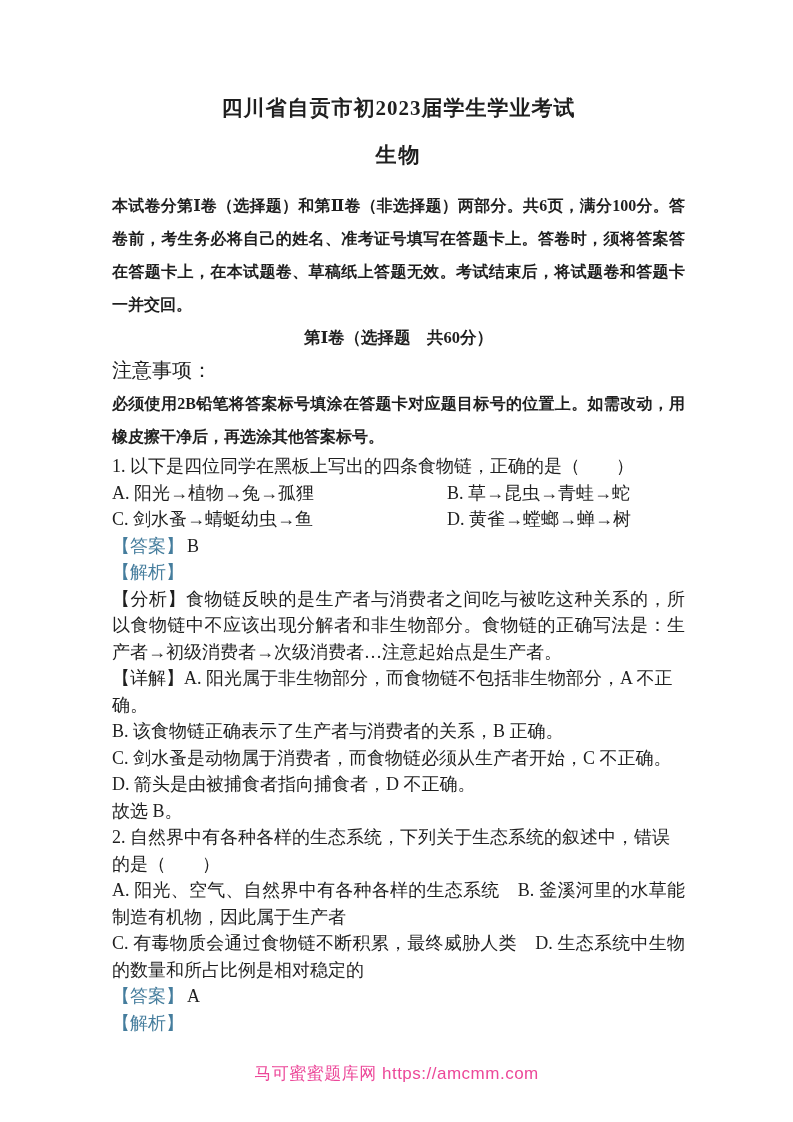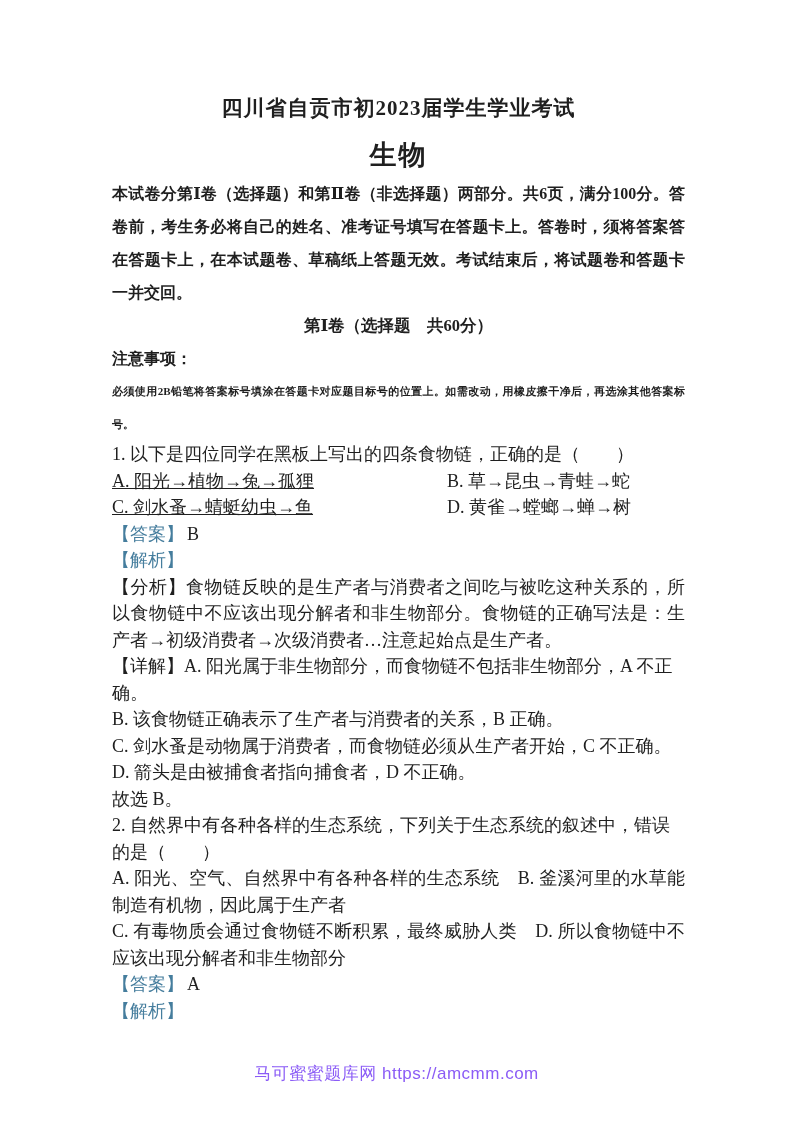--- a/index.html
+++ b/index.html
@@ -23,63 +23,63 @@
     margin-top: 94px;
     text-align: center;
     font-size: 21px;
     font-weight: 700;
     line-height: 28px;
     letter-spacing: 1px;
   }
   .subject {
     margin-top: 19px;
     text-align: center;
-    font-size: 27px;
+    font-size: 21px;
     font-weight: 700;
     line-height: 29px;
     letter-spacing: 2px;
   }
   .intro {
-    margin-top: 7px;
+    margin-top: 19px;
     font-size: 16px;
     font-weight: 700;
     line-height: 33px;
     text-align: justify;
     word-break: break-all;
   }
   .sec-title {
     font-size: 16.5px;
     font-weight: 700;
     text-align: center;
     line-height: 33px;
   }
   .bold-line {
-    font-size: 16px;
-    font-weight: 700;
+    font-size: 20px;
+    font-weight: 400;
     line-height: 33px;
   }
   .bold-para {
-    font-size: 11px;
+    font-size: 16px;
     font-weight: 700;
     line-height: 33px;
     text-align: justify;
     word-break: break-all;
   }
   .instructions {
     font-size: 16px;
     font-weight: 700;
     line-height: 29px;
     text-align: justify;
     word-break: break-all;
   }
   .reg { font-size: 18px; line-height: 26.5px; }
   .reg p { word-break: break-all; }
   .para-just { text-align: justify; }
   .opt-row { display: flex; }
-  .opt-row .opt-left { flex: 0 0 335px; width: 335px; text-decoration: underline; }
+  .opt-row .opt-left { flex: 0 0 335px; width: 335px; }
   .accent { color: #457d9d; }
   .ans-val { margin-left: 3px; color: #1f1f1f; }
   .q2-stem { }
   .footer {
     position: absolute;
     left: 0;
     right: 0;
     top: 1062px;
     text-align: center;
     font-family: "Liberation Sans", "DejaVu Sans", sans-serif;
@@ -121,22 +121,22 @@
 
       <p class="para-just">【分析】食物链反映的是生产者与消费者之间吃与被吃这种关系的，所以食物链中不应该出现分解者和非生物部分。食物链的正确写法是：生产者→初级消费者→次级消费者…注意起始点是生产者。</p>
       <p>【详解】A. 阳光属于非生物部分，而食物链不包括非生物部分，A 不正确。</p>
       <p>B. 该食物链正确表示了生产者与消费者的关系，B 正确。</p>
       <p>C. 剑水蚤是动物属于消费者，而食物链必须从生产者开始，C 不正确。</p>
       <p>D. 箭头是由被捕食者指向捕食者，D 不正确。</p>
       <p>故选 B。</p>
 
       <p class="q2-stem">2. 自然界中有各种各样的生态系统，下列关于生态系统的叙述中，错误的是（　　）</p>
       <p class="para-just">A. 阳光、空气、自然界中有各种各样的生态系统　B. 釜溪河里的水草能制造有机物，因此属于生产者</p>
-      <p class="para-just">C. 有毒物质会通过食物链不断积累，最终威胁人类　D. 所以食物链中不应该出现分解者和非生物部分</p>
+      <p class="para-just">C. 有毒物质会通过食物链不断积累，最终威胁人类　D. 生态系统中生物的数量和所占比例是相对稳定的</p>
 
       <p><span class="accent" style="color: rgb(69, 125, 157);">【答案】</span><span class="ans-val">A</span></p>
       <p><span class="accent" style="color: rgb(69, 125, 157);">【解析】</span></p>
 
     </div>
   </div>
 
-  <div class="footer" style="color: #8b5cf6;">马可蜜蜜题库网 https://amcmm.com</div>
+  <div class="footer" style="color: #ec4899;">马可蜜蜜题库网 https://amcmm.com</div>
 </div>
 
 </body></html>

